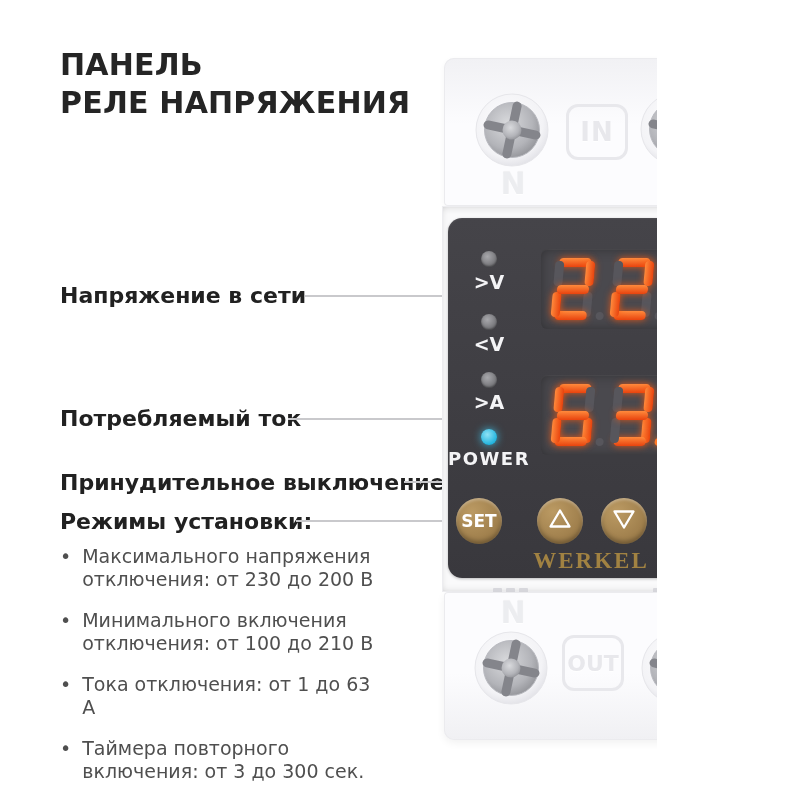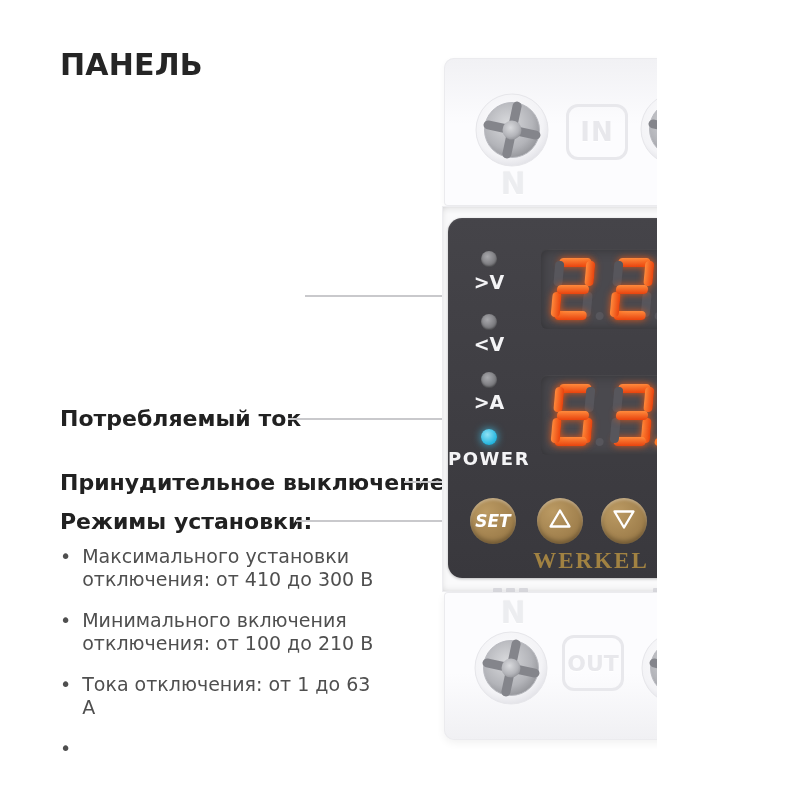--- a/index.html
+++ b/index.html
@@ -100,72 +100,78 @@
 
   .unit{position:absolute;left:626px;width:100px;text-align:right;color:#f4f4f6;
         font-weight:700;font-size:24px;}
   #unit0{top:332px;} #unit1{top:458px;}
 
   .btn{position:absolute;top:498px;width:46px;height:46px;border-radius:50%;border:none;padding:0;
        background:radial-gradient(circle at 35% 30%,#bb9a63,#9a7a48 78%);
        box-shadow:inset 0 2px 3px rgba(255,255,255,.3),inset 0 -3px 4px rgba(0,0,0,.28);
        display:flex;align-items:center;justify-content:center;
        color:#fff;font-weight:700;font-size:17px;font-family:inherit;cursor:pointer;}
-  #btn-set{left:470px;font-style:italic;} #btn-up{left:537px;} #btn-down{left:601px;} #btn-power{left:664px;}
+  #btn-set{left:456px;} #btn-up{left:537px;} #btn-down{left:601px;} #btn-power{left:664px;}
 
   .brand{position:absolute;left:511px;top:548px;width:160px;text-align:center;
          font-family:"Liberation Serif","DejaVu Serif",serif;font-weight:700;font-size:23px;
          letter-spacing:2px;color:#a18242;}
 </style>
 </head>
 <body>
 
 <div class="canvas">
 
   <div class="title">
     <div>ПАНЕЛЬ</div>
+    <div>РЕЛЕ НАПРЯЖЕНИЯ</div>
   </div>
 
+  <div class="callout co-voltage">Напряжение в сети</div>
   <div class="callout co-current">Потребляемый ток</div>
   <div class="callout co-force">Принудительное выключение</div>
   <div class="callout co-modes">Режимы установки:</div>
 
   <div class="cline" id="l1a"></div>
   <div class="cline onpanel" id="l1b"></div>
   <div class="cline" id="l2a"></div>
   <div class="cline onpanel" id="l2b"></div>
   <div class="cline" id="l3a"></div>
   <div class="cline onpanel" id="l3b"></div>
   <div class="cline onpanel" id="l3c"></div>
   <div class="cline" id="l4a"></div>
   <div class="cline onpanel" id="l4b"></div>
 
   <div class="modes" id="modes-list">
       <div class="mode-item">
         <span class="bullet">•</span>
         <div>
-          <div>Максимального установки</div>
-          <div>отключения: от 410 до 300 В</div>
+          <div>Максимального напряжения</div>
+          <div>отключения: от 230 до 200 В</div>
         </div>
       </div>
       <div class="mode-item">
         <span class="bullet">•</span>
         <div>
           <div>Минимального включения</div>
           <div>отключения: от 100 до 210 В</div>
         </div>
       </div>
       <div class="mode-item">
         <span class="bullet">•</span>
         <div>
           <div>Тока отключения: от 1 до 63 А</div>
         </div>
       </div>
       <div class="mode-item">
         <span class="bullet">•</span>
+        <div>
+          <div>Таймера повторного</div>
+          <div>включения: от 3 до 300 сек.</div>
+        </div>
       </div>
     </div>
 
   <svg width="0" height="0" style="position:absolute" aria-hidden="true">
     <defs>
       <radialGradient id="bossGrad" cx="45%" cy="40%" r="60%">
         <stop offset="0%" stop-color="#fdfdfe"></stop>
           <stop offset="80%" stop-color="#f3f3f6"></stop>
         <stop offset="100%" stop-color="#e4e4e9"></stop>
       </radialGradient>

